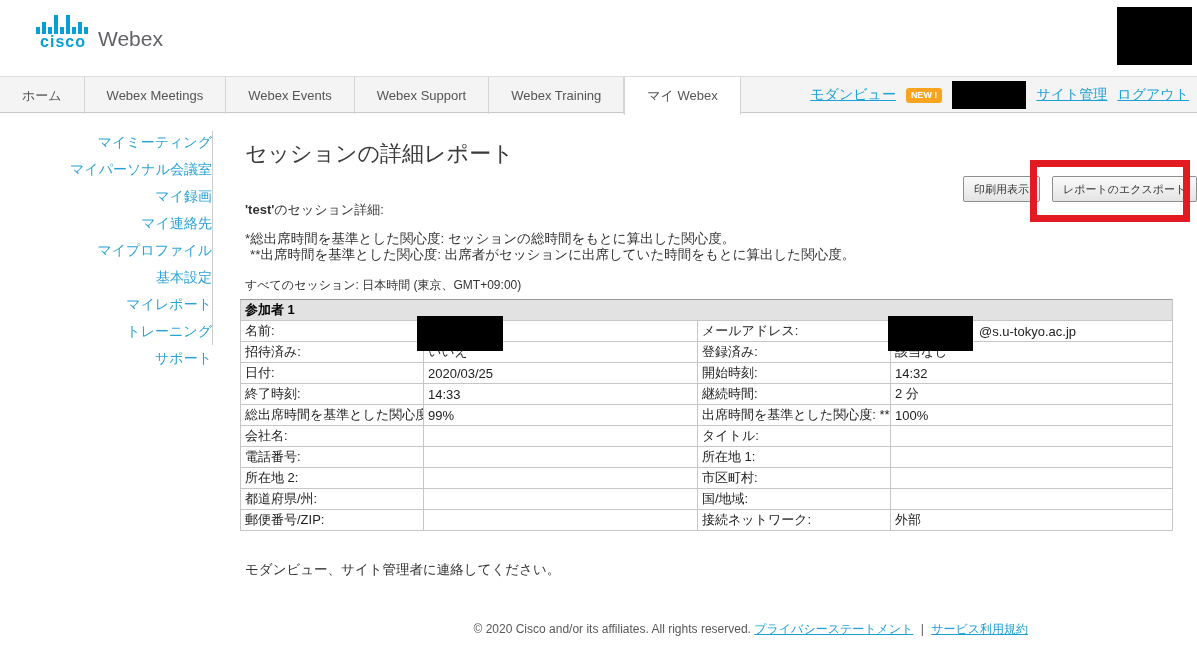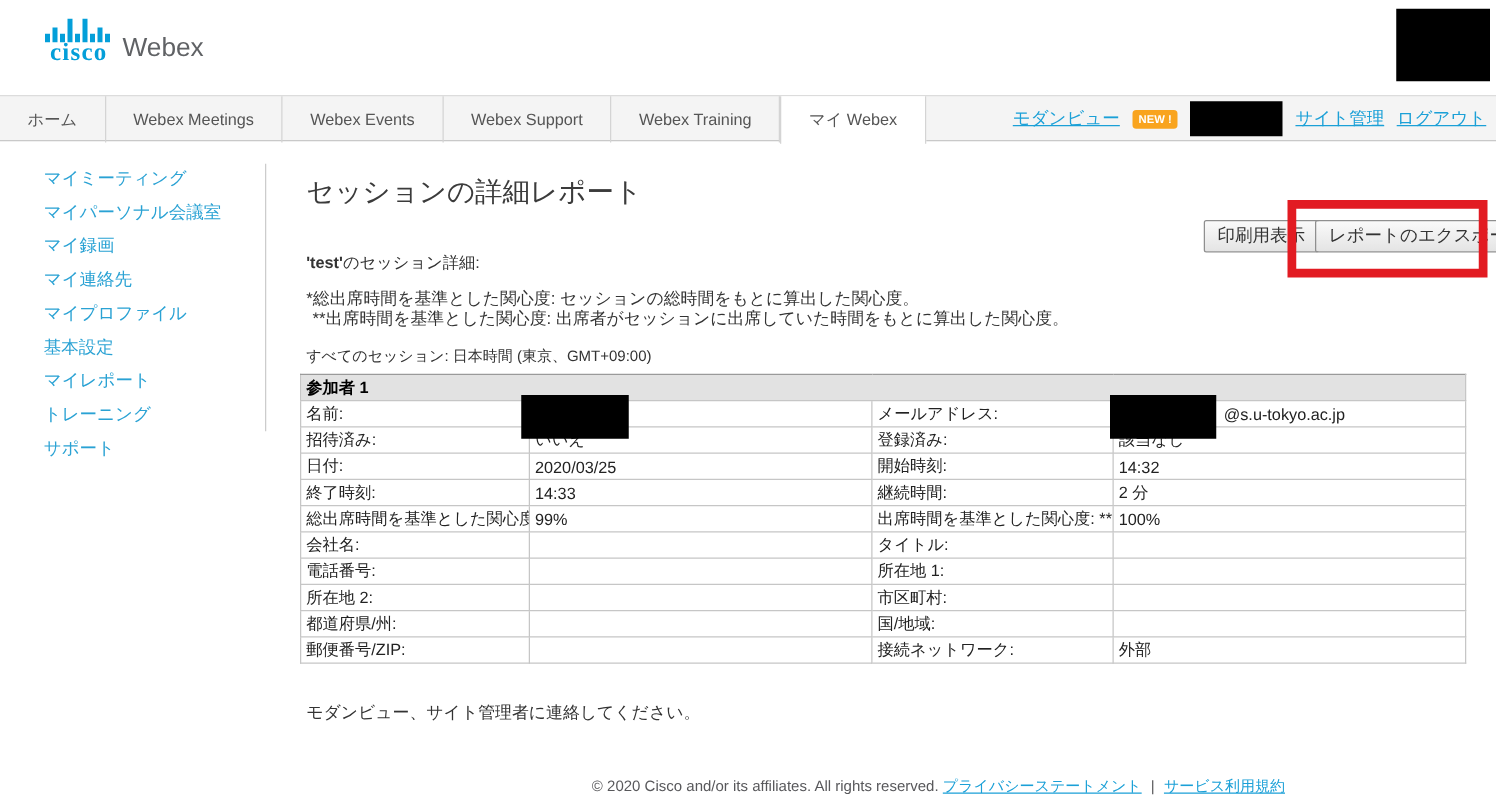--- a/index.html
+++ b/index.html
@@ -6,21 +6,21 @@
   html,body { background:#fff; }
   .page {
     position:relative; width:1197px; height:646px; overflow:hidden;
     background:#fff; font-family:"Liberation Sans", sans-serif; color:#333;
   }
   a { text-decoration:none; }
 
   
   .logo { position:absolute; left:36px; top:14px; display:flex; align-items:flex-end; }
   .logo-left { display:flex; flex-direction:column; align-items:center; }
-  .cisco-word { color:#049fd9; font-weight:bold; font-size:20px; letter-spacing:1px; line-height:16px;font-family:Liberation Serif, serif; }
+  .cisco-word { color:#049fd9; font-weight:bold; font-size:16px; letter-spacing:1px; line-height:16px; }
   .webex-word { color:#606265; font-size:21px; margin-left:8px; line-height:22px; }
 
   .redact { position:absolute; background:#000; }
 
   
   .navbar {
     position:absolute; left:0; top:76px; width:1197px; height:37px;
     background:#f4f4f4; border-top:1px solid #dcdcdc; border-bottom:1px solid #c9c9c9;
   }
   .tabs { position:absolute; left:0; top:0; height:37px; display:flex;justify-content:center; }
@@ -39,31 +39,31 @@
   }
   .nav-link { color:#1ba0d7; cursor:pointer; white-space:nowrap;text-decoration:underline; }
   .new-badge {
     background:#f9a41e; color:#fff; font-size:9px; font-weight:bold;
     padding:3px 5px; border-radius:3px; line-height:9px;
   }
   .redact-user { position:static; width:74px; height:28px; background:#000; }
 
   
   .sidebar { position:absolute; left:0; top:131px; width:212px; }
-  .sidebar ul { list-style:none; }
+  .sidebar ul { list-style:none;text-align:right; }
   .sidebar li { padding:0 0 0 35px; height:27px; line-height:22px; }
   .sidebar li a { color:#2aa2d4; font-size:14px; cursor:pointer; }
   .sidebar-divider { position:absolute; left:212px; top:131px; width:1px; height:214px; background:#ccc; }
 
   
   .page-title { position:absolute; left:245px; top:139px; font-size:22px; color:#3b3b3b; font-weight:normal; }
 
   .btn {
     position:absolute; height:26px; font-family:"Liberation Sans", sans-serif;
-    font-size:14px; color:#333; padding:0 10px;
+    font-size:11px; color:#333; padding:0 10px;
     background:linear-gradient(#fafafa,#e4e4e4); border:1px solid #8f8f8f; border-radius:2px;
     cursor:pointer; white-space:nowrap;
   }
   .btn-print  { left:963px;  top:176px; }
   .btn-export { left:1052px; top:176px; }
 
   .annotation-box {
     position:absolute; left:1030px; top:160px; width:160px; height:62px;
     border:7px solid #e21b22; pointer-events:none;
   }

